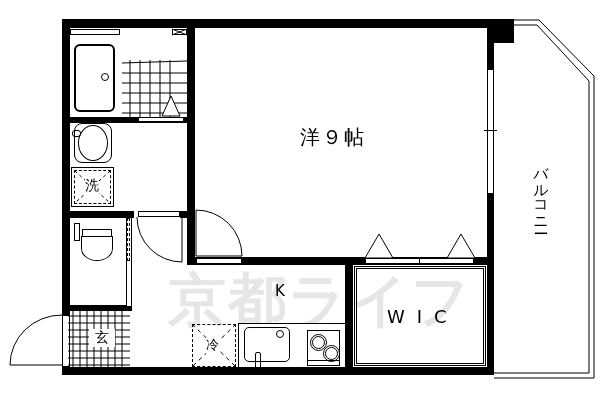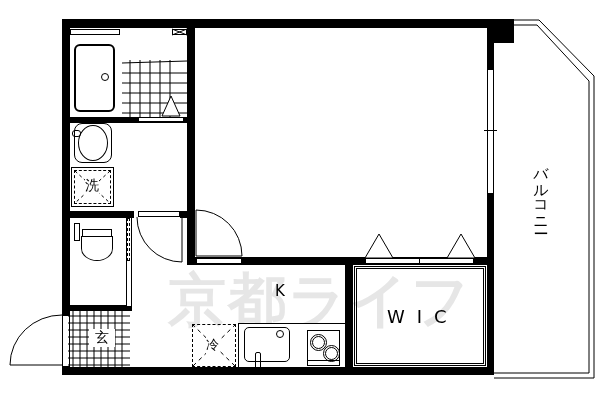--- a/index.html
+++ b/index.html
@@ -139,20 +139,21 @@
   <div class="label" style="left:206px;top:336px;font-size:13px;background:#fff;">冷</div>
   <div class="thin" style="left:238px;top:323px;width:108px;height:45px;"></div>
   <div class="abs" style="left:244px;top:327px;width:46px;height:35px;border:1px solid #000;border-radius:5px;box-sizing:border-box;"></div>
   <div class="abs" style="left:276px;top:330px;width:6px;height:6px;border:1px solid #000;border-radius:50%;"></div>
   <div class="abs" style="left:255px;top:352px;width:4px;height:15px;border:1px solid #000;border-radius:2px;"></div>
   <div class="thin" style="left:307px;top:330px;width:33px;height:36px;"></div>
   <div class="abs" style="left:310px;top:334px;width:11px;height:11px;border:3px double #000;border-radius:50%;"></div>
   <div class="abs" style="left:323px;top:345px;width:11px;height:11px;border:3px double #000;border-radius:50%;"></div>
   <div class="abs" style="left:308px;top:360px;width:31px;height:1px;background:#000;"></div>
 
+  <div class="label" style="left:300px;top:124px;font-size:20px;letter-spacing:2px;">洋９帖</div>
 
   <svg style="left:365px;top:234px;" width="28" height="24">
       <polygon points="14,0 0,24 28,24" fill="#fff" stroke="#000"></polygon>
     </svg>
   <svg style="left:447px;top:234px;" width="28" height="24">
       <polygon points="14,0 0,24 28,24" fill="#fff" stroke="#000"></polygon>
     </svg>
   <div class="thin" style="left:365px;top:258px;width:55px;height:6px;"></div>
   <div class="thin" style="left:419px;top:258px;width:55px;height:6px;"></div>
 

